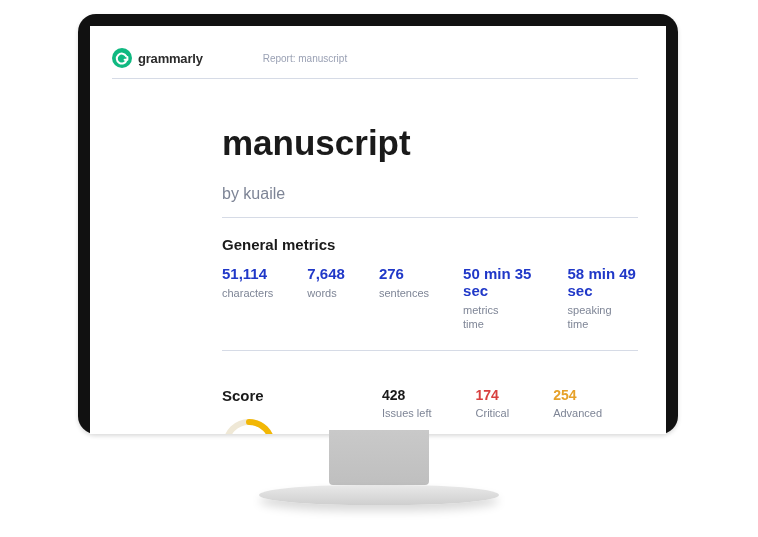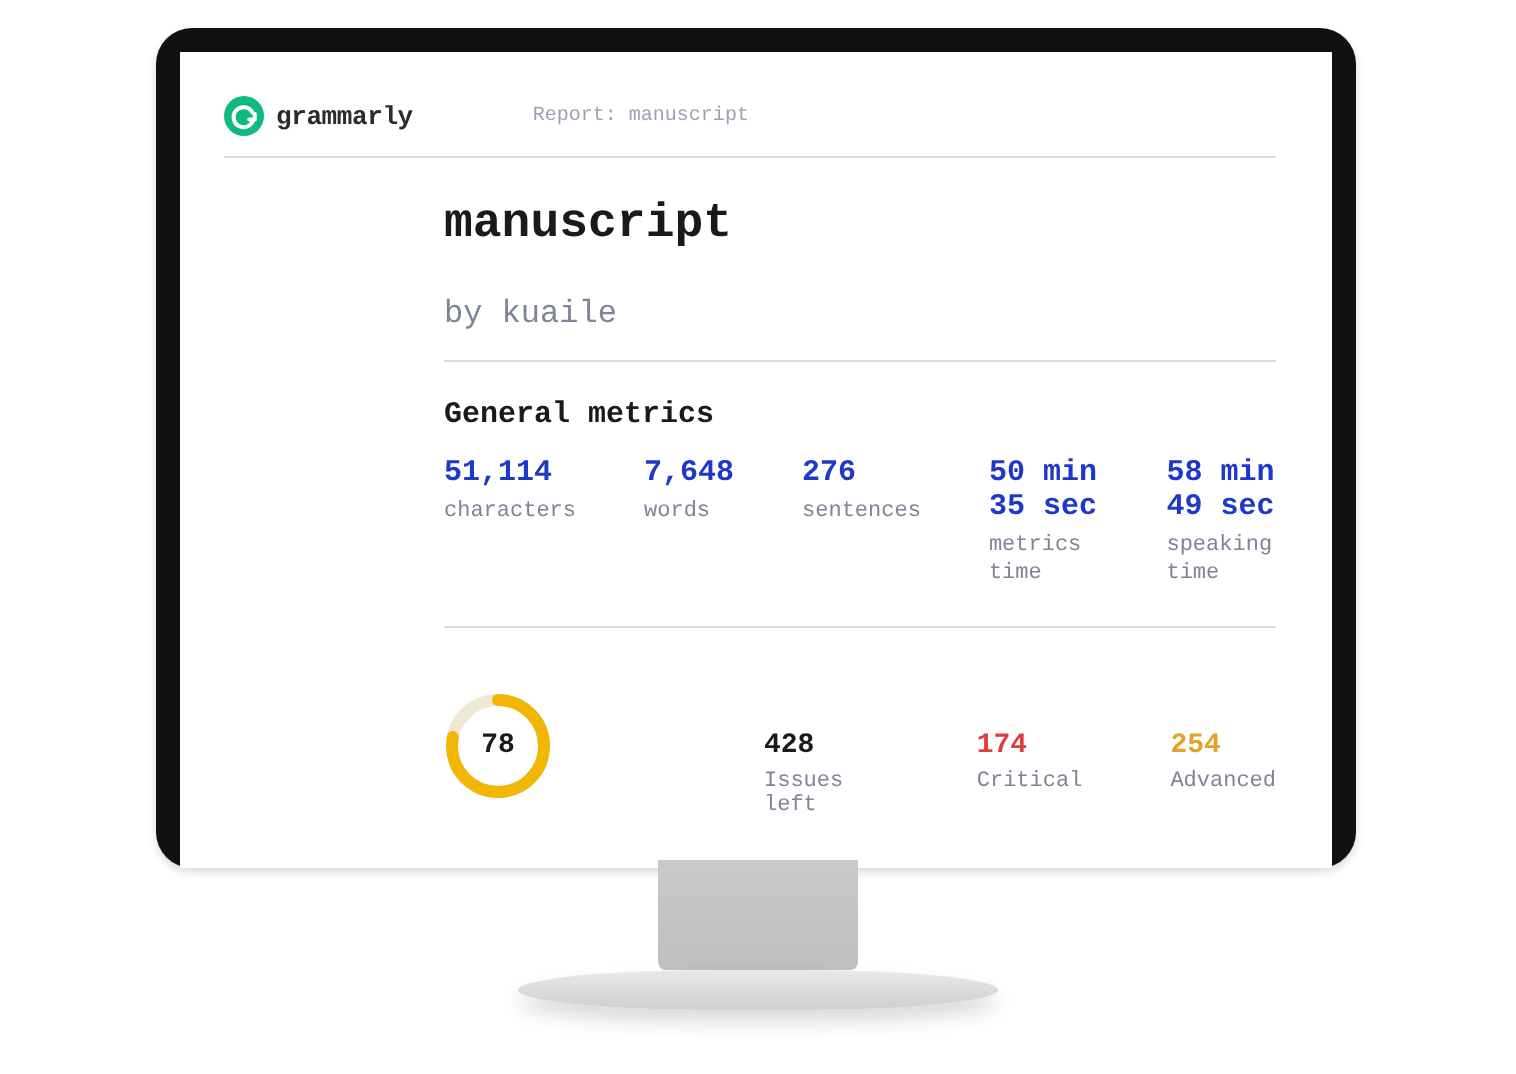--- a/index.html
+++ b/index.html
@@ -1,18 +1,18 @@
 <!DOCTYPE html>
 <html><head>
 <meta charset="utf-8">
 <style>
   * { box-sizing: border-box; margin: 0; padding: 0; }
   html, body { width: 758px; height: 537px; font-family: -apple-system, BlinkMacSystemFont, "Segoe UI", Arial, sans-serif; background: #fff; }
 
-  .stage { position: relative; width: 758px; height: 537px; font-family: Liberation Mono, monospace; }
+  .stage { position: relative; width: 758px; height: 537px; }
 
   
   .monitor {
     position: absolute;
     left: 78px; top: 14px;
     width: 600px; height: 420px;
     background: #111;
     border-radius: 18px;
     box-shadow: 0 2px 4px rgba(0,0,0,0.15);
   }
@@ -56,22 +56,22 @@
   .logo-wrap { display: flex; align-items: center; gap: 6px; }
   .logo-circle {
     width: 20px; height: 20px; position: relative;
   }
   .brand { font-size: 13px; font-weight: 700; color: #2b2b2b; letter-spacing: -0.2px; }
   .breadcrumb { font-size: 10px; color: #9aa1b4; margin-left: 50px; }
 
   .content { padding: 0 0 0 110px; }
 
   .title {
-    font-size: 24px; font-weight: 700;
-    margin-top: 20px;
+    font-size: 35px; font-weight: 700;
+    margin-top: 44px;
   }
   .byline {
     font-size: 16px; color: #7e8596;
     margin-top: 22px;
     padding-bottom: 14px;
     border-bottom: 1px solid #d6dbe6;
   }
 
   .section-h {
     font-size: 15px; font-weight: 700;
@@ -100,21 +100,21 @@
   .score-num {
     position: absolute; left: 0; top: 0; width: 54px; height: 54px;
     display: flex; align-items: center; justify-content: center;
     font-size: 14px; font-weight: 700;
   }
 
   .issues-row {
     display: flex; gap: 44px;
     margin-top: 18px;
   }
-  .issue .val { font-size: 14px; font-weight: 700; margin-top: 15px; }
+  .issue .val { font-size: 14px; font-weight: 700; }
   .issue .lbl { font-size: 11px; color: #7e8596; margin-top: 4px; }
 
   .c-black { color: #1a1a1a; }
   .c-red { color: #d8403f; }
   .c-orange { color: #e6a12a; }
 </style>
 </head>
 <body>
 
 <div class="stage">
@@ -166,20 +166,21 @@
               <div class="val">58 min 49 sec</div>
               <div class="lbl">
                 <span>speaking</span><br>
                 <span>time</span>
               </div>
             </div>
           </div>
 
           <div class="score-issues">
             <div class="score-col">
+              <div class="section-h">Score</div>
               <div class="score-ring-wrap">
                 <div class="score-ring">
                   <svg width="54" height="54" viewBox="0 0 54 54">
                     <circle cx="27" cy="27" r="23" fill="none" stroke-width="6" stroke="#efe8d6"></circle>
                     <circle id="score-arc" cx="27" cy="27" r="23" fill="none" stroke-width="6" stroke-linecap="round" transform="rotate(-90 27 27)" stroke-dasharray="112.72034441080177 144.51326206513048" stroke="#f2b705"></circle>
                   </svg>
                   <div class="score-num">78</div>
                 </div>
               </div>
             </div>

